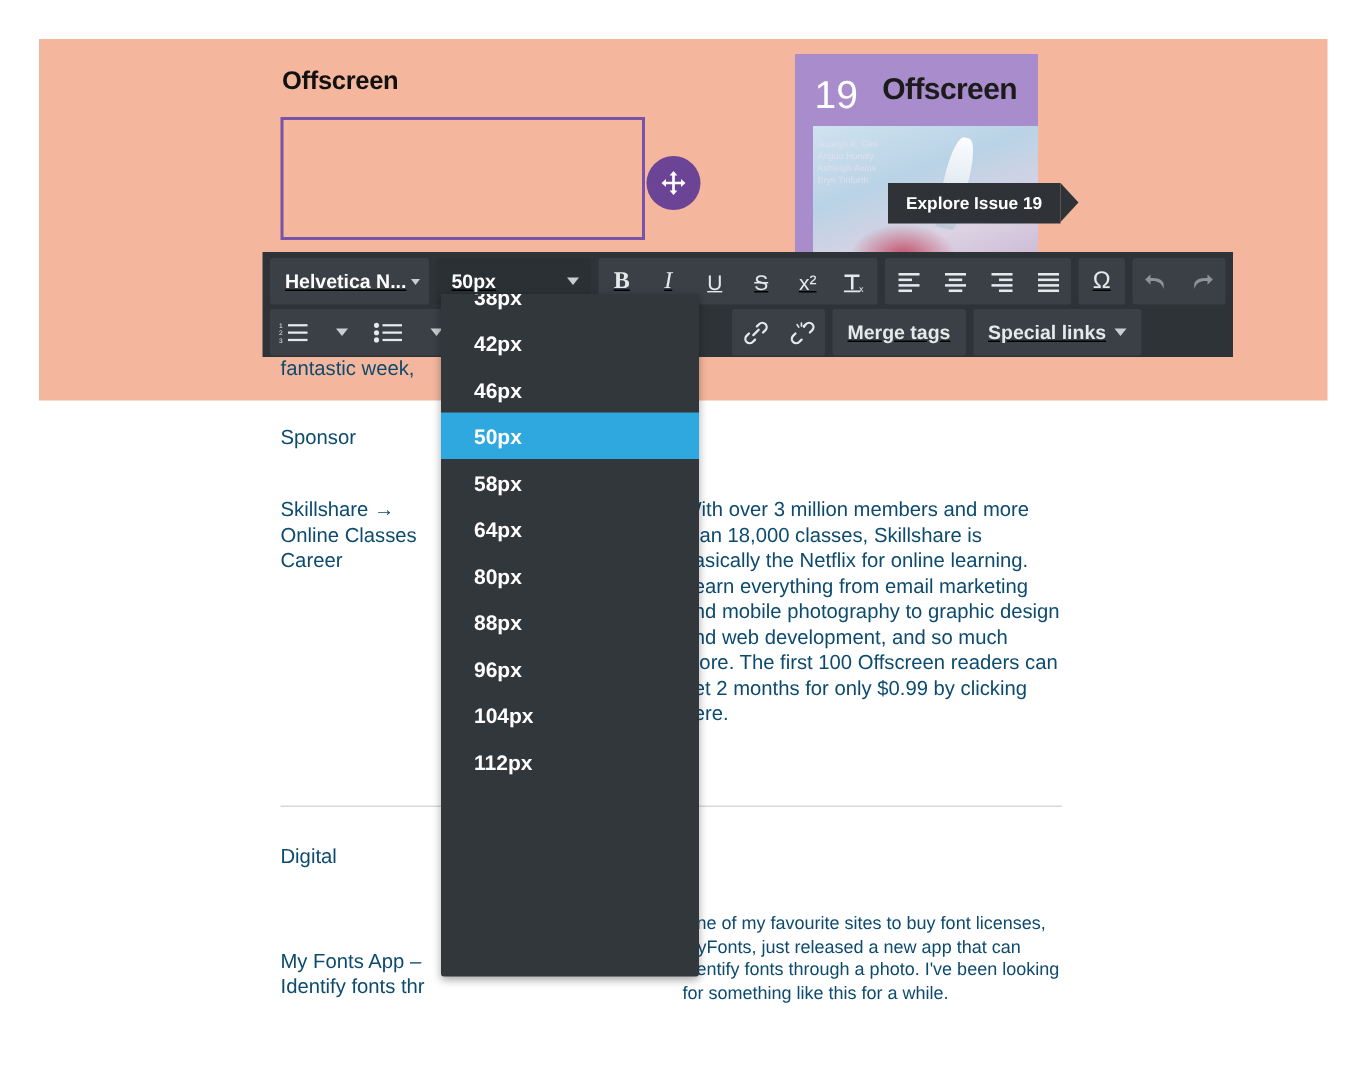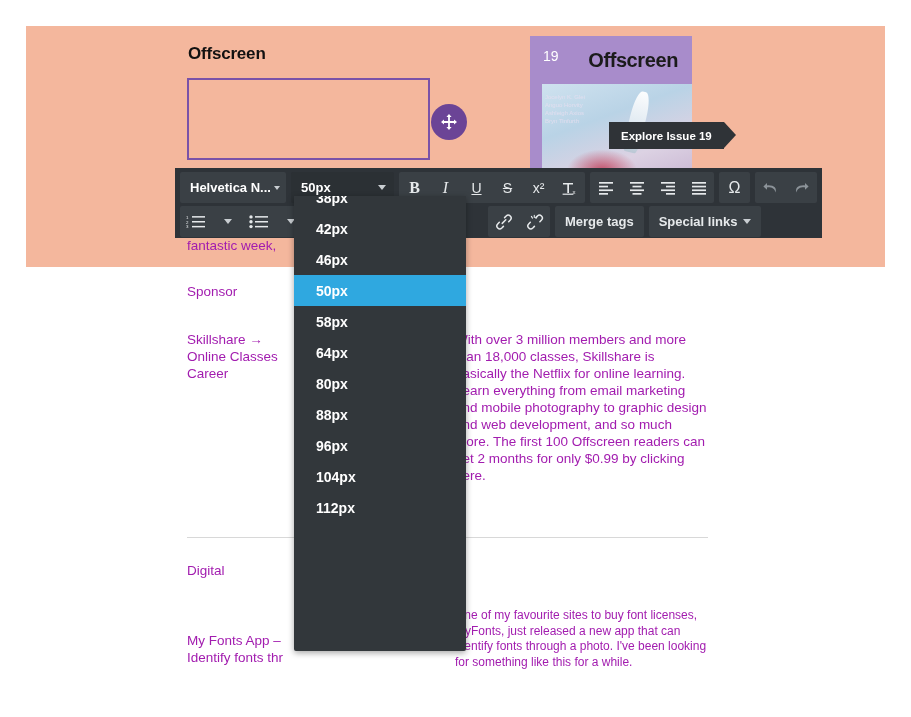--- a/index.html
+++ b/index.html
@@ -82,21 +82,21 @@
     top: 36px;
     width: 162px;
     height: 139px;
     background: #a88ccb;
     overflow: hidden;
   }
   .cover-issue {
     position: absolute;
     left: 13px;
     top: 12px;
-    font-size: 14px;
+    font-size: 26px;
     color: #ffffff;
     font-weight: normal;
   }
   .cover-title {
     position: absolute;
     right: 14px;
     top: 13px;
     font-size: 20px;
     font-weight: bold;
     color: #1b1b1b;
@@ -140,40 +140,39 @@
     top: 122px;
     height: 27px;
     background: #2f3337;
     color: #ffffff;
     font-size: 11.5px;
     font-weight: bold;
     display: flex;
     align-items: center;
     padding: 0 12px;
     white-space: nowrap;
-    margin-left: 17px;
   }
   .cover-tooltip:after {
     content: "";
     position: absolute;
     right: -12px;
     top: 0;
     width: 0;
     height: 0;
     border-top: 13.5px solid transparent;
     border-bottom: 13.5px solid transparent;
     border-left: 12px solid #2f3337;
   }
 
   
   .body-text {
     position: absolute;
     font-size: 13.5px;
     line-height: 17px;
-    color: #a21caf;
+    color: #0c4a6e;
   }
   .greeting { left: 187px; top: 237px; }
   .label-sponsor { left: 187px; top: 283px; }
   .sponsor-left { left: 187px; top: 331px; }
   .sponsor-right { left: 455px; top: 331px; width: 255px; }
   .label-digital { left: 187px; top: 562px; }
   .fonts-left { left: 187px; top: 608px; }
   .fonts-right { left: 455px; top: 608px; width: 255px; font-size: 12px; line-height: 15.5px; }
 
   .divider {
@@ -188,20 +187,21 @@
   
   .toolbar {
     position: absolute;
     left: 175px;
     top: 168px;
     width: 647px;
     height: 70px;
     background: #2e3338;
     box-sizing: border-box;
     padding: 4px 5px;
+    text-decoration: underline;
   }
   .tb-row {
     display: flex;
     align-items: center;
     height: 31px;
     gap: 5px;
     margin-bottom: 3px;
   }
   .tb-group {
     display: flex;

